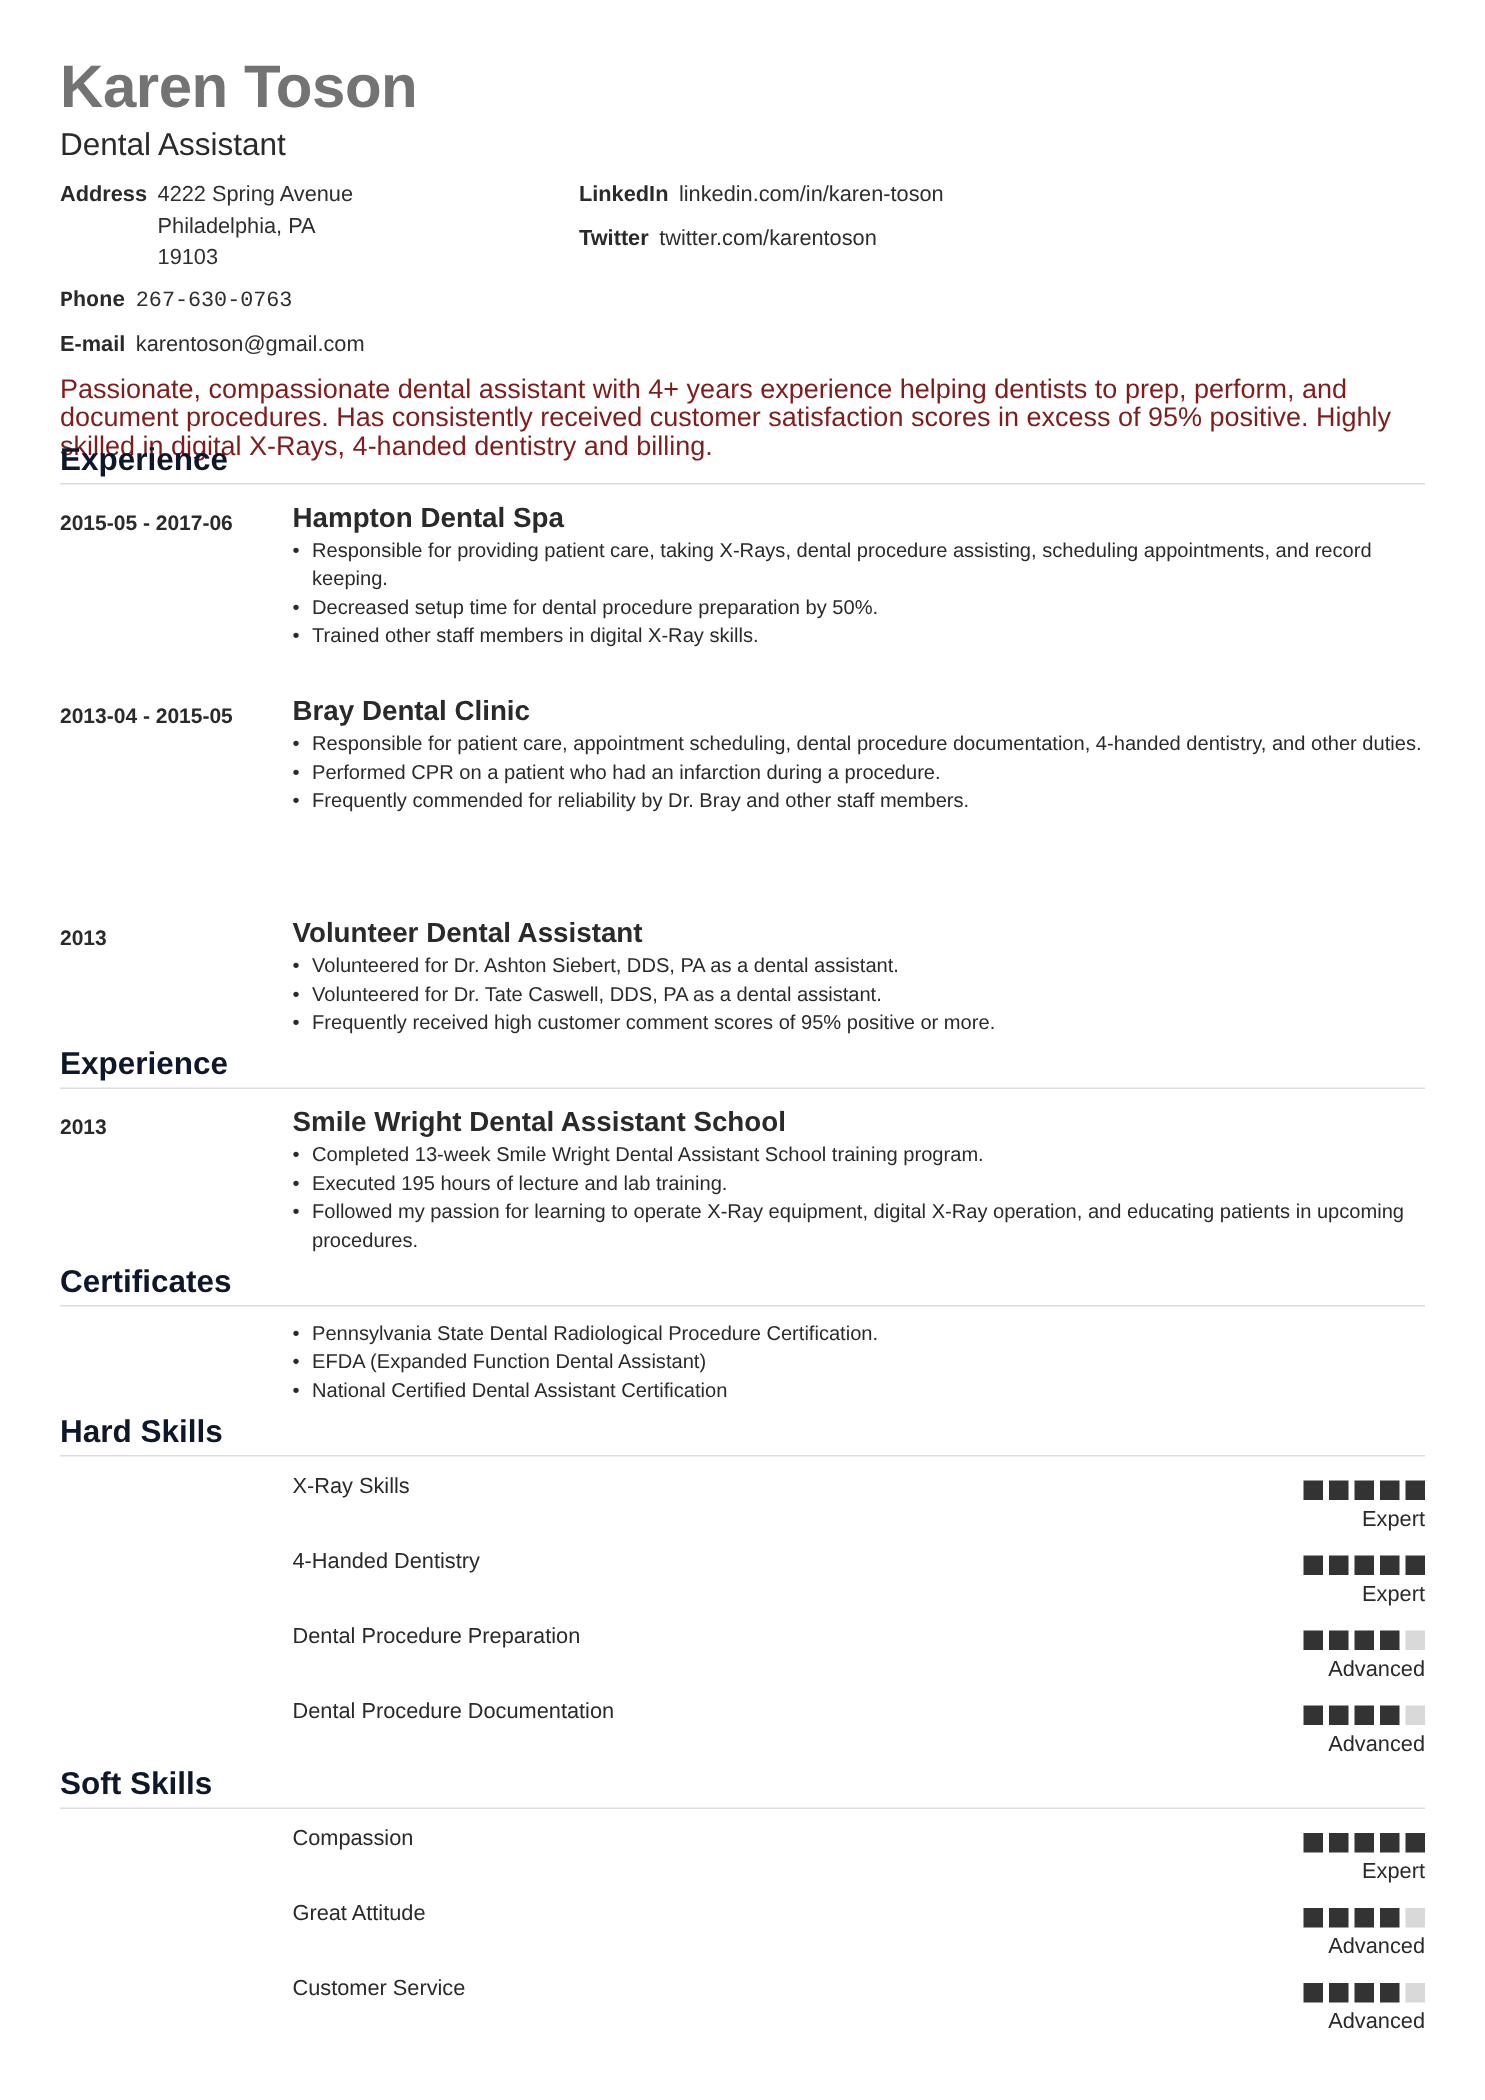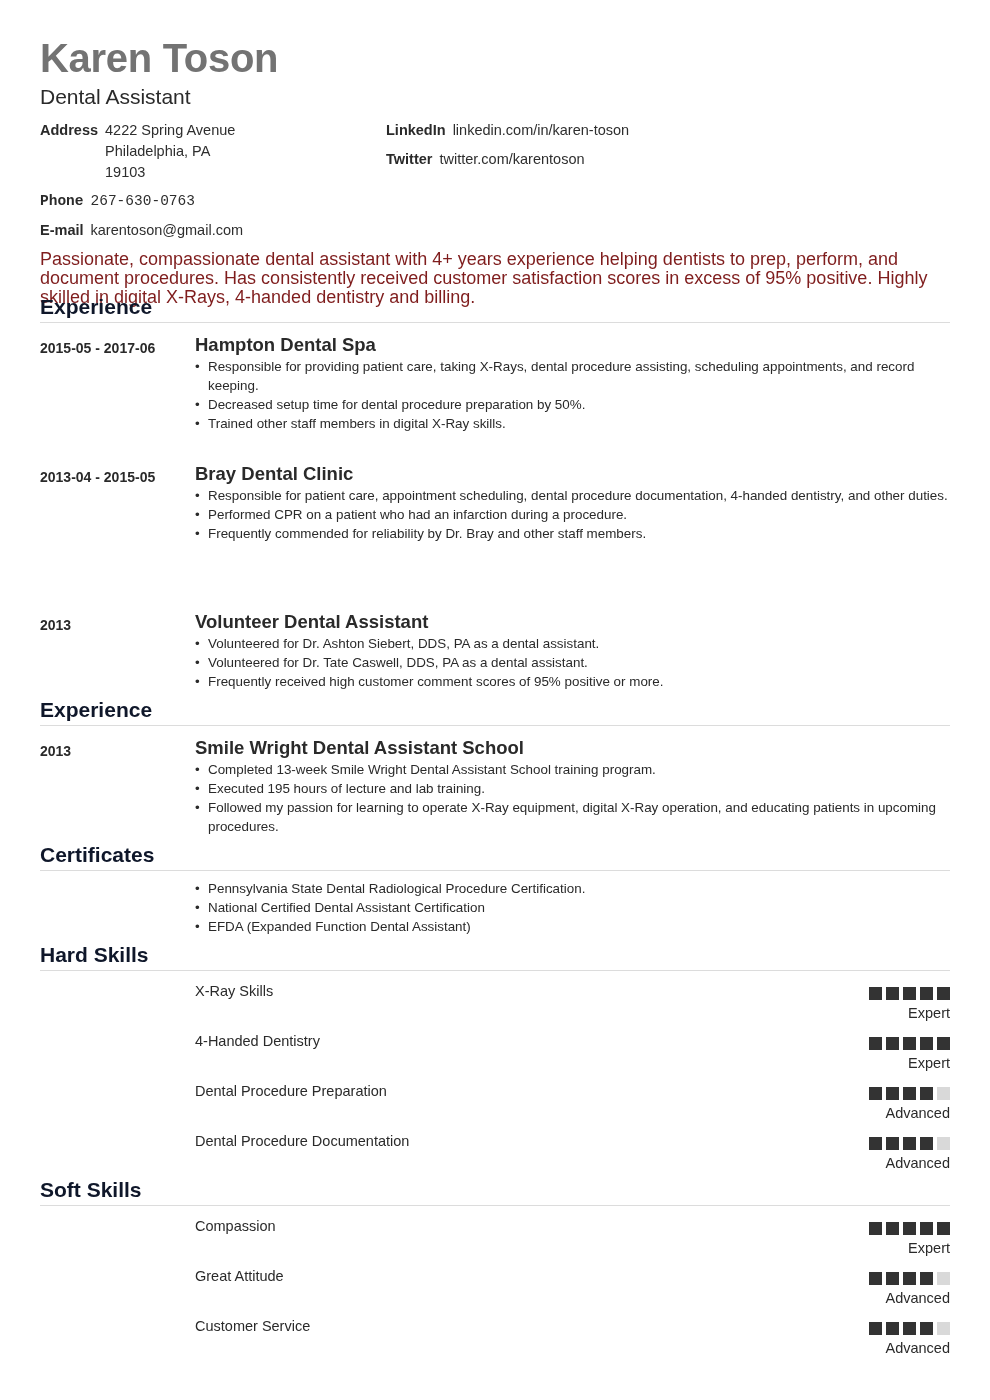--- a/index.html
+++ b/index.html
@@ -145,22 +145,22 @@
     <ul class="bullets" style="top:24px;">
       <li>Completed 13-week Smile Wright Dental Assistant School training program.</li>
       <li>Executed 195 hours of lecture and lab training.</li>
       <li>Followed my passion for learning to operate X-Ray equipment, digital X-Ray operation, and educating patients in upcoming procedures.</li>
     </ul>
   </div>
 
   <div class="section-title" style="top:842px;">Certificates</div>
   <ul class="bullets" style="top:879px;">
     <li>Pennsylvania State Dental Radiological Procedure Certification.</li>
+    <li>EFDA (Expanded Function Dental Assistant)</li>
     <li>National Certified Dental Assistant Certification</li>
-    <li>EFDA (Expanded Function Dental Assistant)</li>
   </ul>
 
   <div class="section-title" style="top:942px;">Hard Skills</div>
 
   <div class="skill" style="top:981px;">
     <div class="sname">X-Ray Skills</div>
     <div class="dots">
       <span class="dot"></span>
       <span class="dot"></span>
       <span class="dot"></span>

